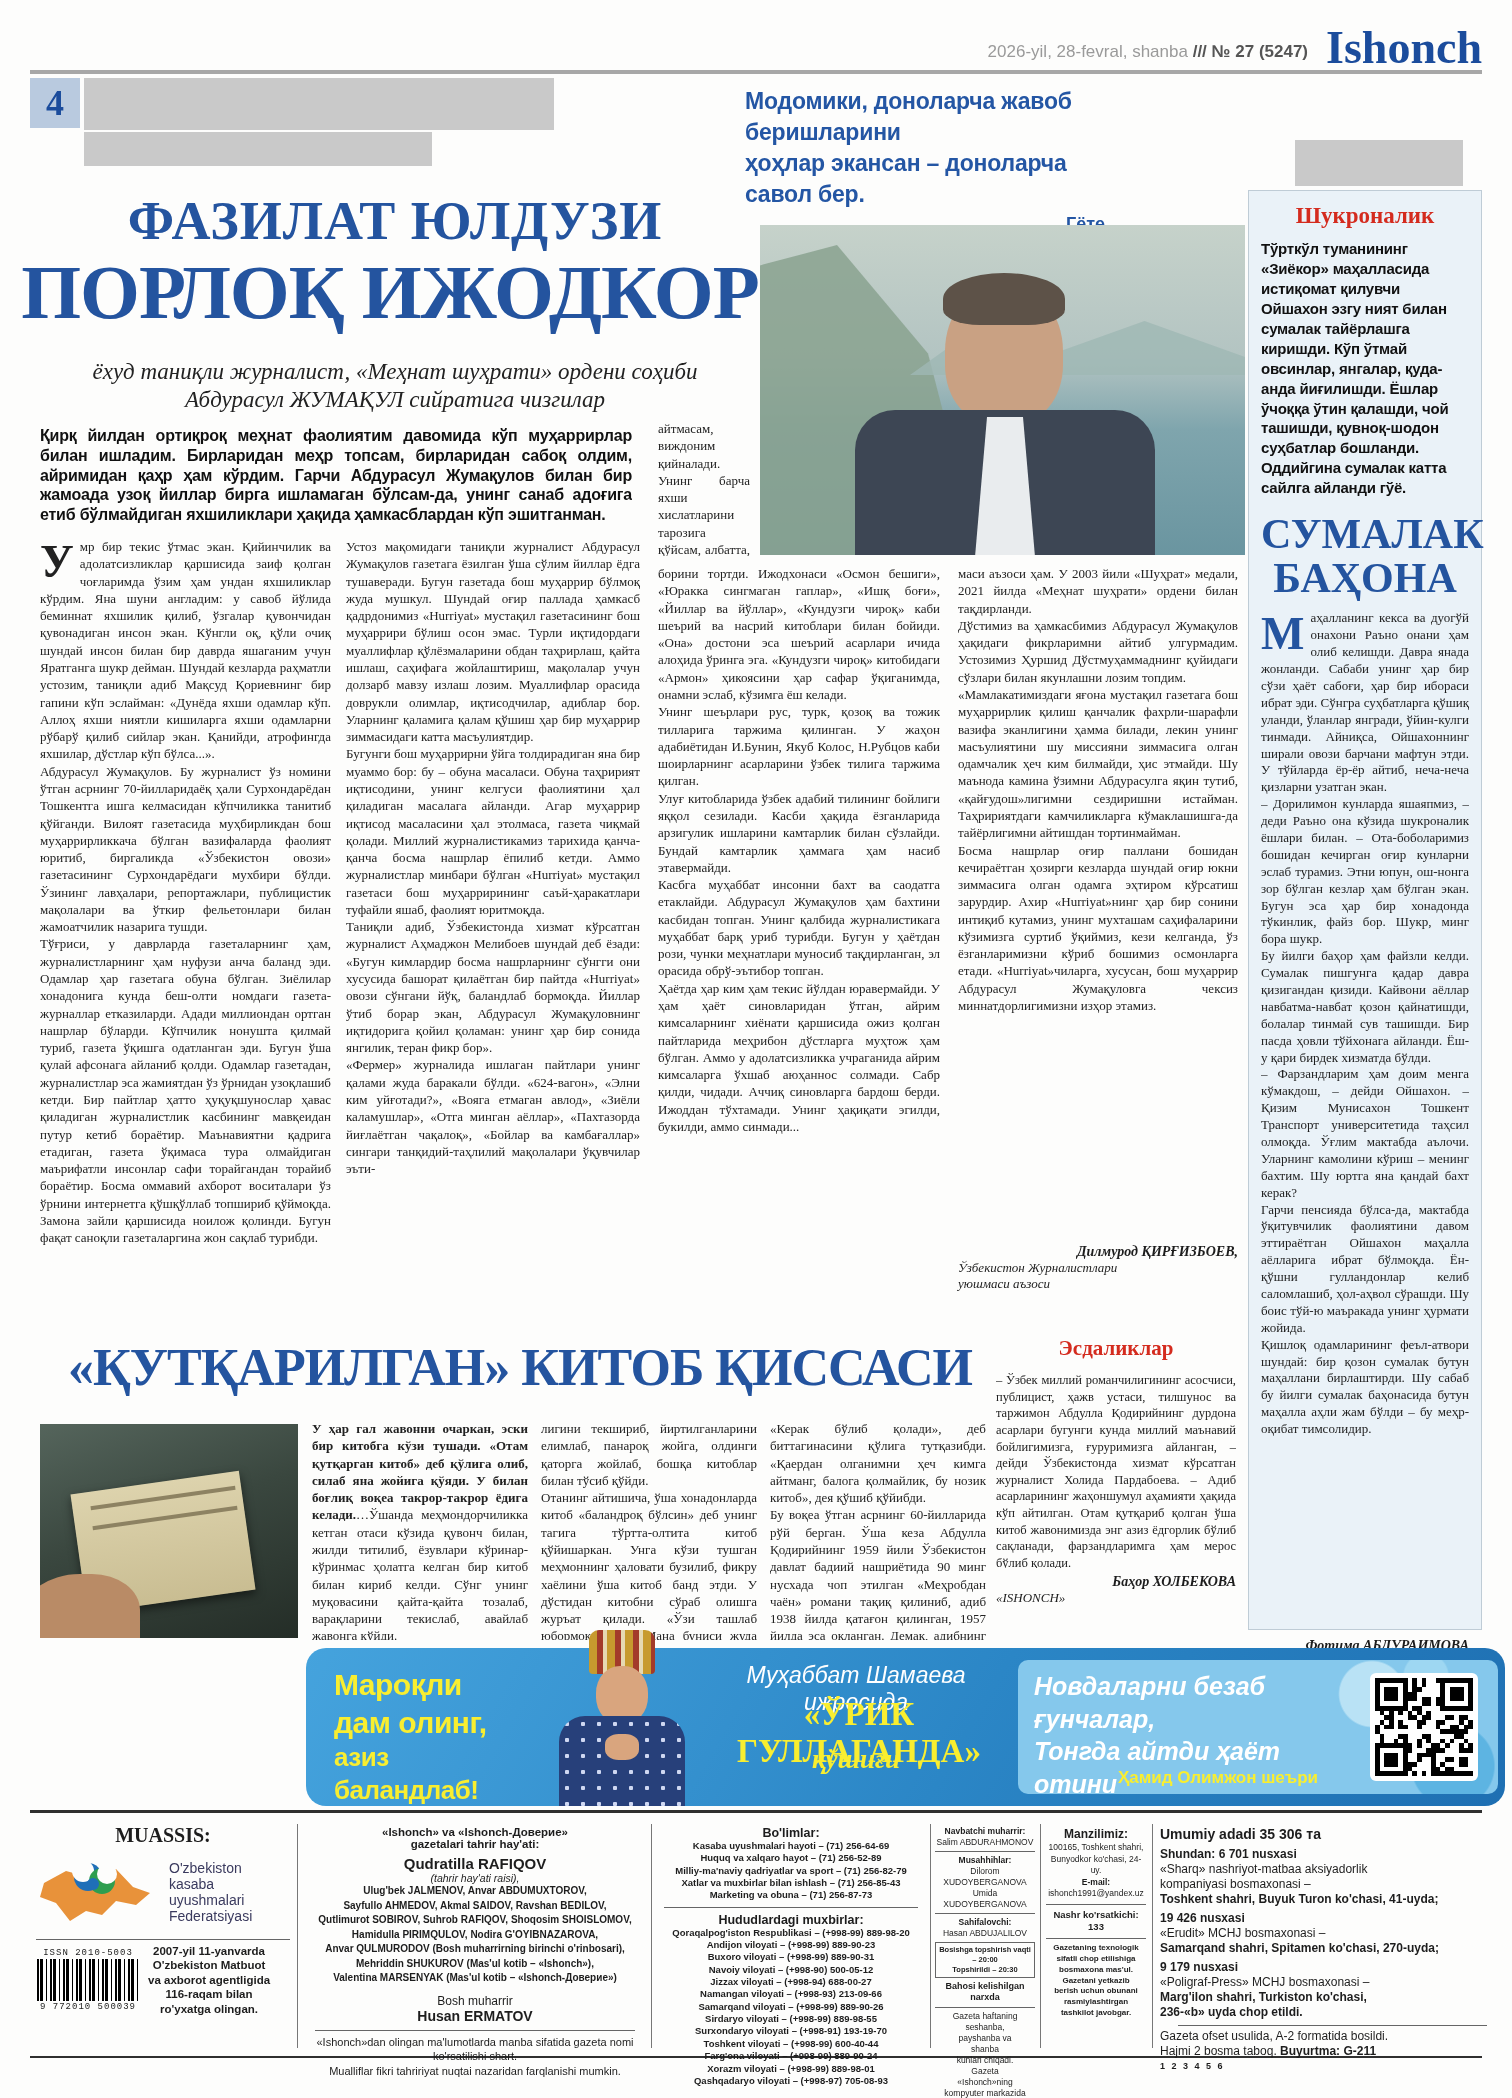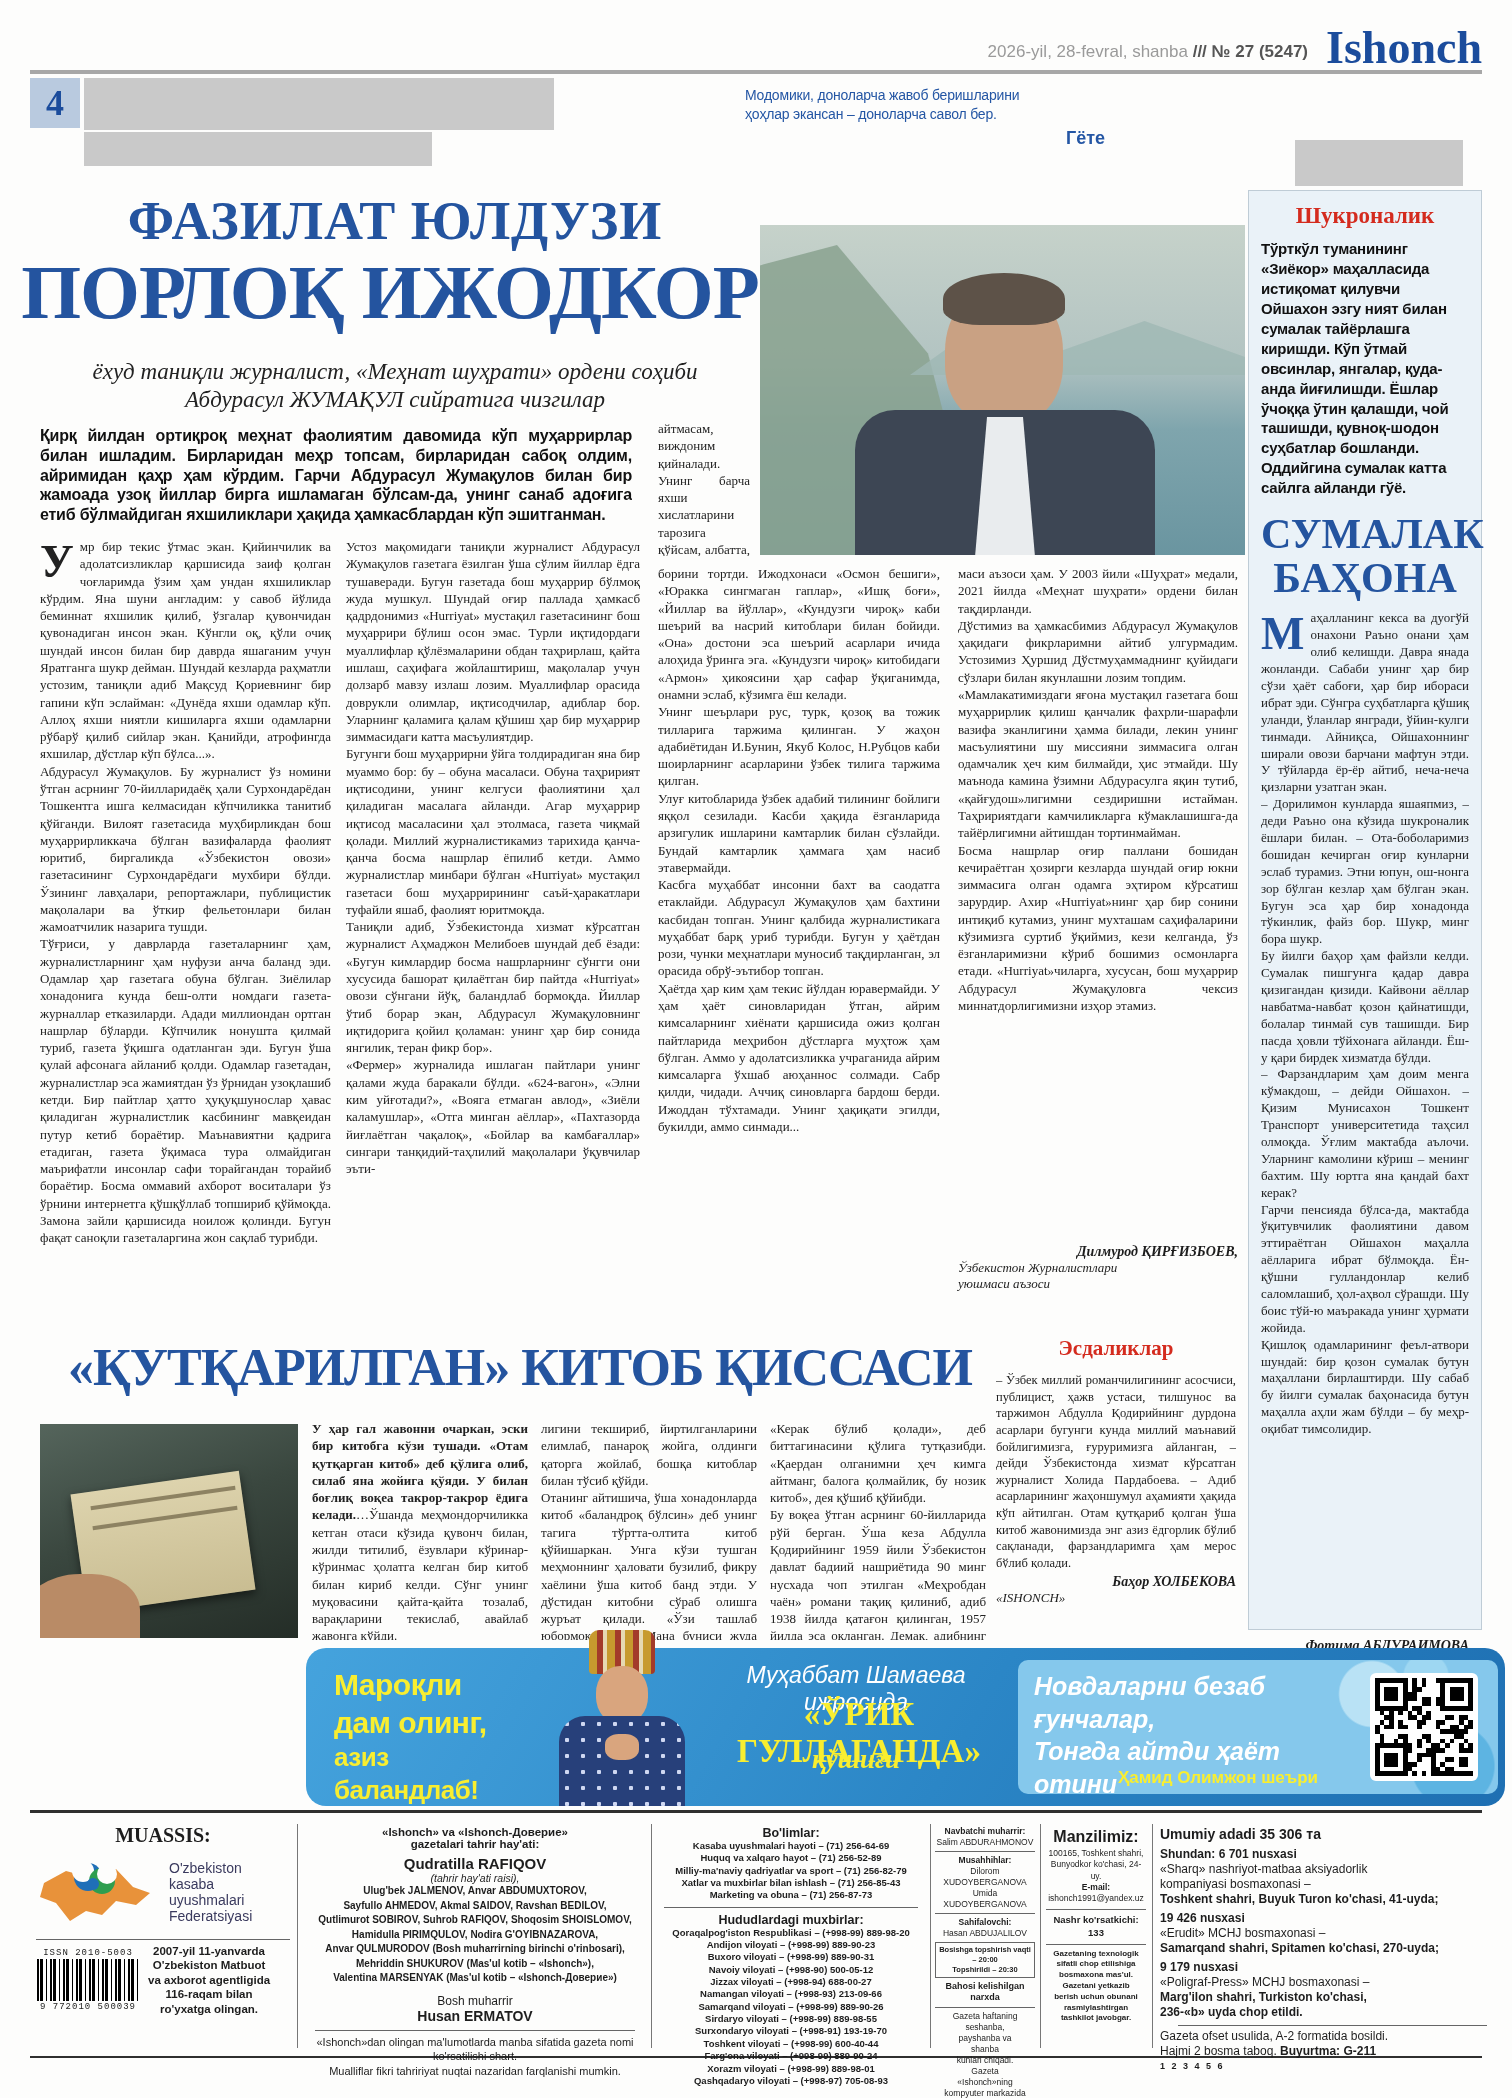--- a/index.html
+++ b/index.html
@@ -43,21 +43,21 @@
   <div class="rule" style="left:30px;top:70px;width:1452px;height:4px;"></div>
 
   <div class="abs" style="left:30px;top:78px;width:50px;height:50px;background:#b9cadf;display:flex;align-items:center;justify-content:center;">
     <span class="serif" style="font-weight:bold;font-size:36px;color:#1b4c9c;">4</span>
   </div>
   <div class="grayband" style="left:84px;top:78px;width:470px;height:52px;"></div>
   <div class="grayband" style="left:84px;top:132px;width:348px;height:34px;"></div>
   <div class="grayband" style="left:1295px;top:140px;width:168px;height:46px;"></div>
 
   <div class="abs" style="left:745px;top:86px;width:360px;">
-    <div style="font-weight:normal;font-size:14px;line-height:1.35;color:#2456a4;letter-spacing:-0.2px;">
+    <div style="font-weight:bold;font-size:23px;line-height:1.35;color:#2456a4;letter-spacing:-0.2px;">
       <div>Модомики, доноларча жавоб беришларини</div>
       <div>ҳоҳлар экансан – доноларча савол бер.</div>
     </div>
     <div style="font-weight:bold;font-size:18px;color:#2456a4;text-align:right;margin-top:4px;">Гёте</div>
   </div>
 
   <div class="abs serif blue" style="left:40px;top:190px;width:710px;text-align:center;font-weight:bold;font-size:54px;letter-spacing:1px;">ФАЗИЛАТ ЮЛДУЗИ</div>
   <div class="abs serif blue" style="left:20px;top:248px;width:740px;text-align:center;font-weight:bold;font-size:77px;letter-spacing:-1px;">ПОРЛОҚ ИЖОДКОР</div>
   <div class="abs serif" style="left:40px;top:358px;width:710px;text-align:center;font-style:italic;font-size:23px;line-height:1.2;color:#222;">
     <div>ёхуд таниқли журналист, «Меҳнат шуҳрати» ордени соҳиби</div>
@@ -496,21 +496,21 @@
 payshanba va
 shanba
 kunlari chiqadi.
 Gazeta
 «Ishonch»ning
 kompyuter markazida
 terildi va sahifalandi.</div>
   </div>
 
   <div class="abs" style="left:1046px;top:1826px;width:100px;text-align:center;font-size:8.5px;line-height:1.35;">
-    <div style="font-weight:bold;font-size:16px;">Manzilimiz:</div>
+    <div style="font-weight:bold;font-size:12px;">Manzilimiz:</div>
     <div style="white-space:pre-line;">100165, Toshkent shahri,
 Bunyodkor ko'chasi, 24-uy.</div>
     <div style="font-weight:bold;">E-mail:</div>
     <div>ishonch1991@yandex.uz</div>
     <div style="border-top:1px solid #666;margin:4px 0;"></div>
     <div style="font-weight:bold;font-size:9.5px;">Nashr ko'rsatkichi: 133</div>
     <div style="border-top:1px solid #666;margin:4px 0;"></div>
     <div style="white-space:pre-line;font-weight:bold;font-size:8px;">Gazetaning texnologik
 sifatli chop etilishiga
 bosmaxona mas'ul.

